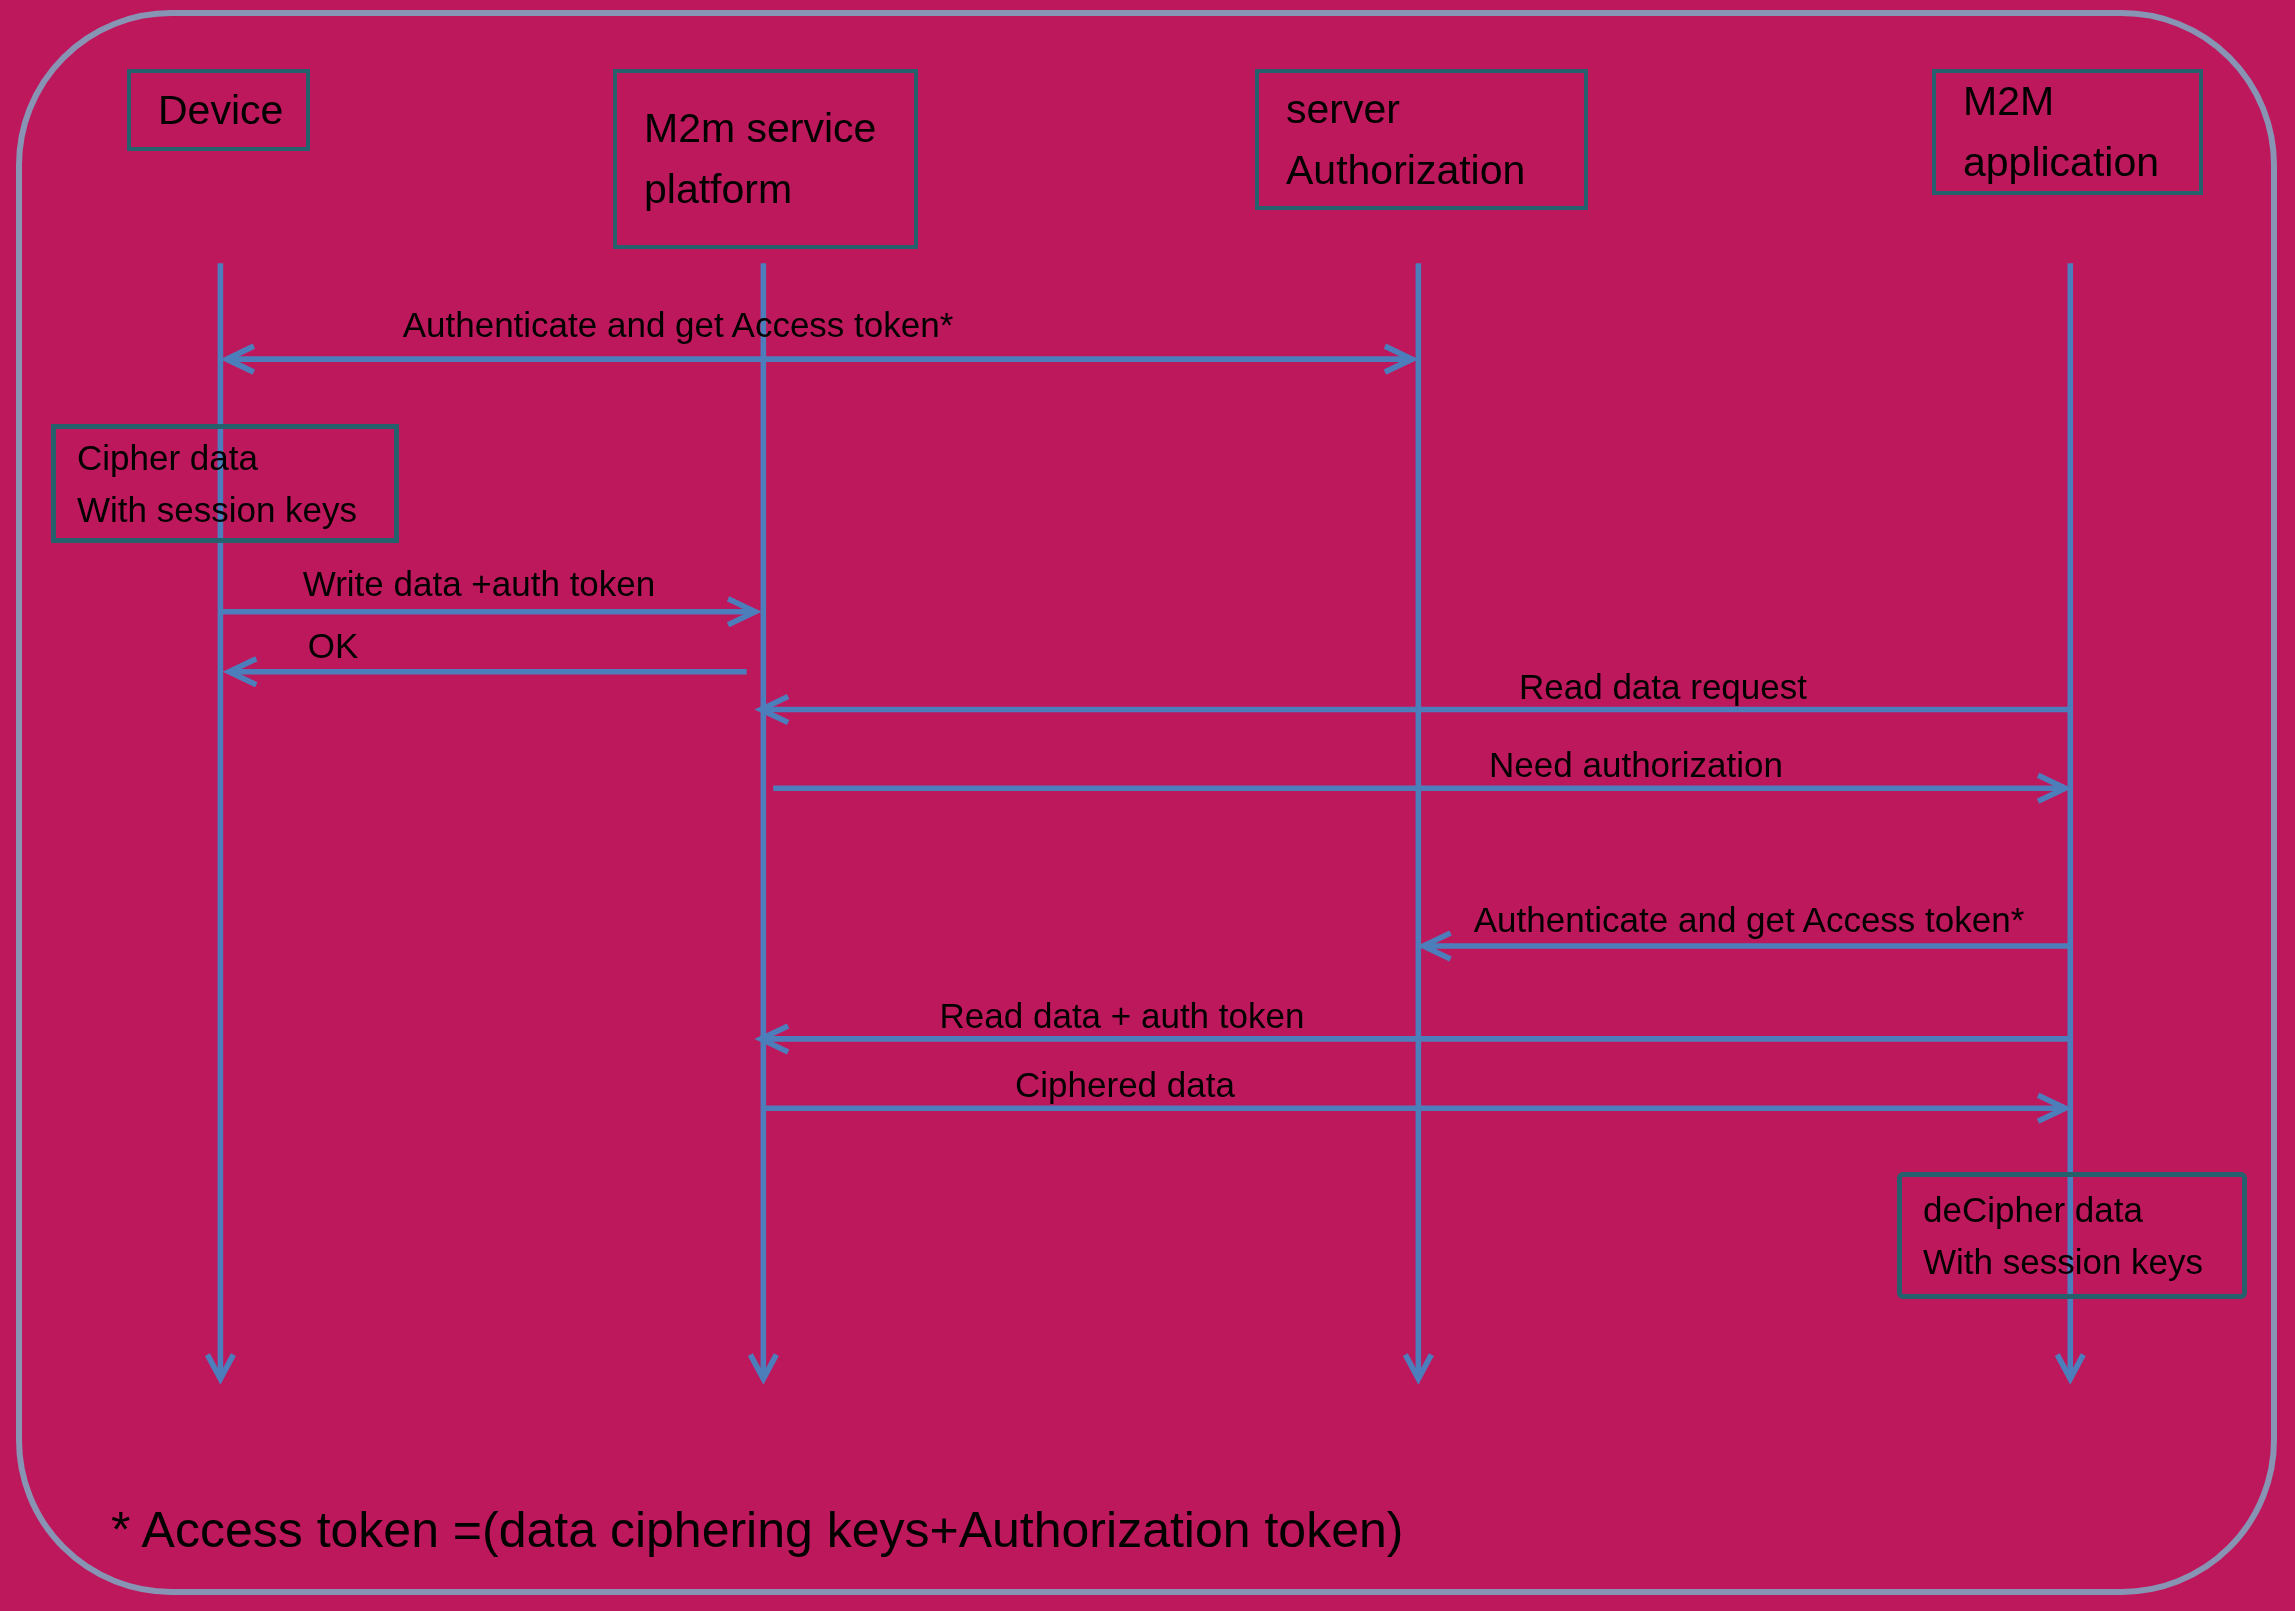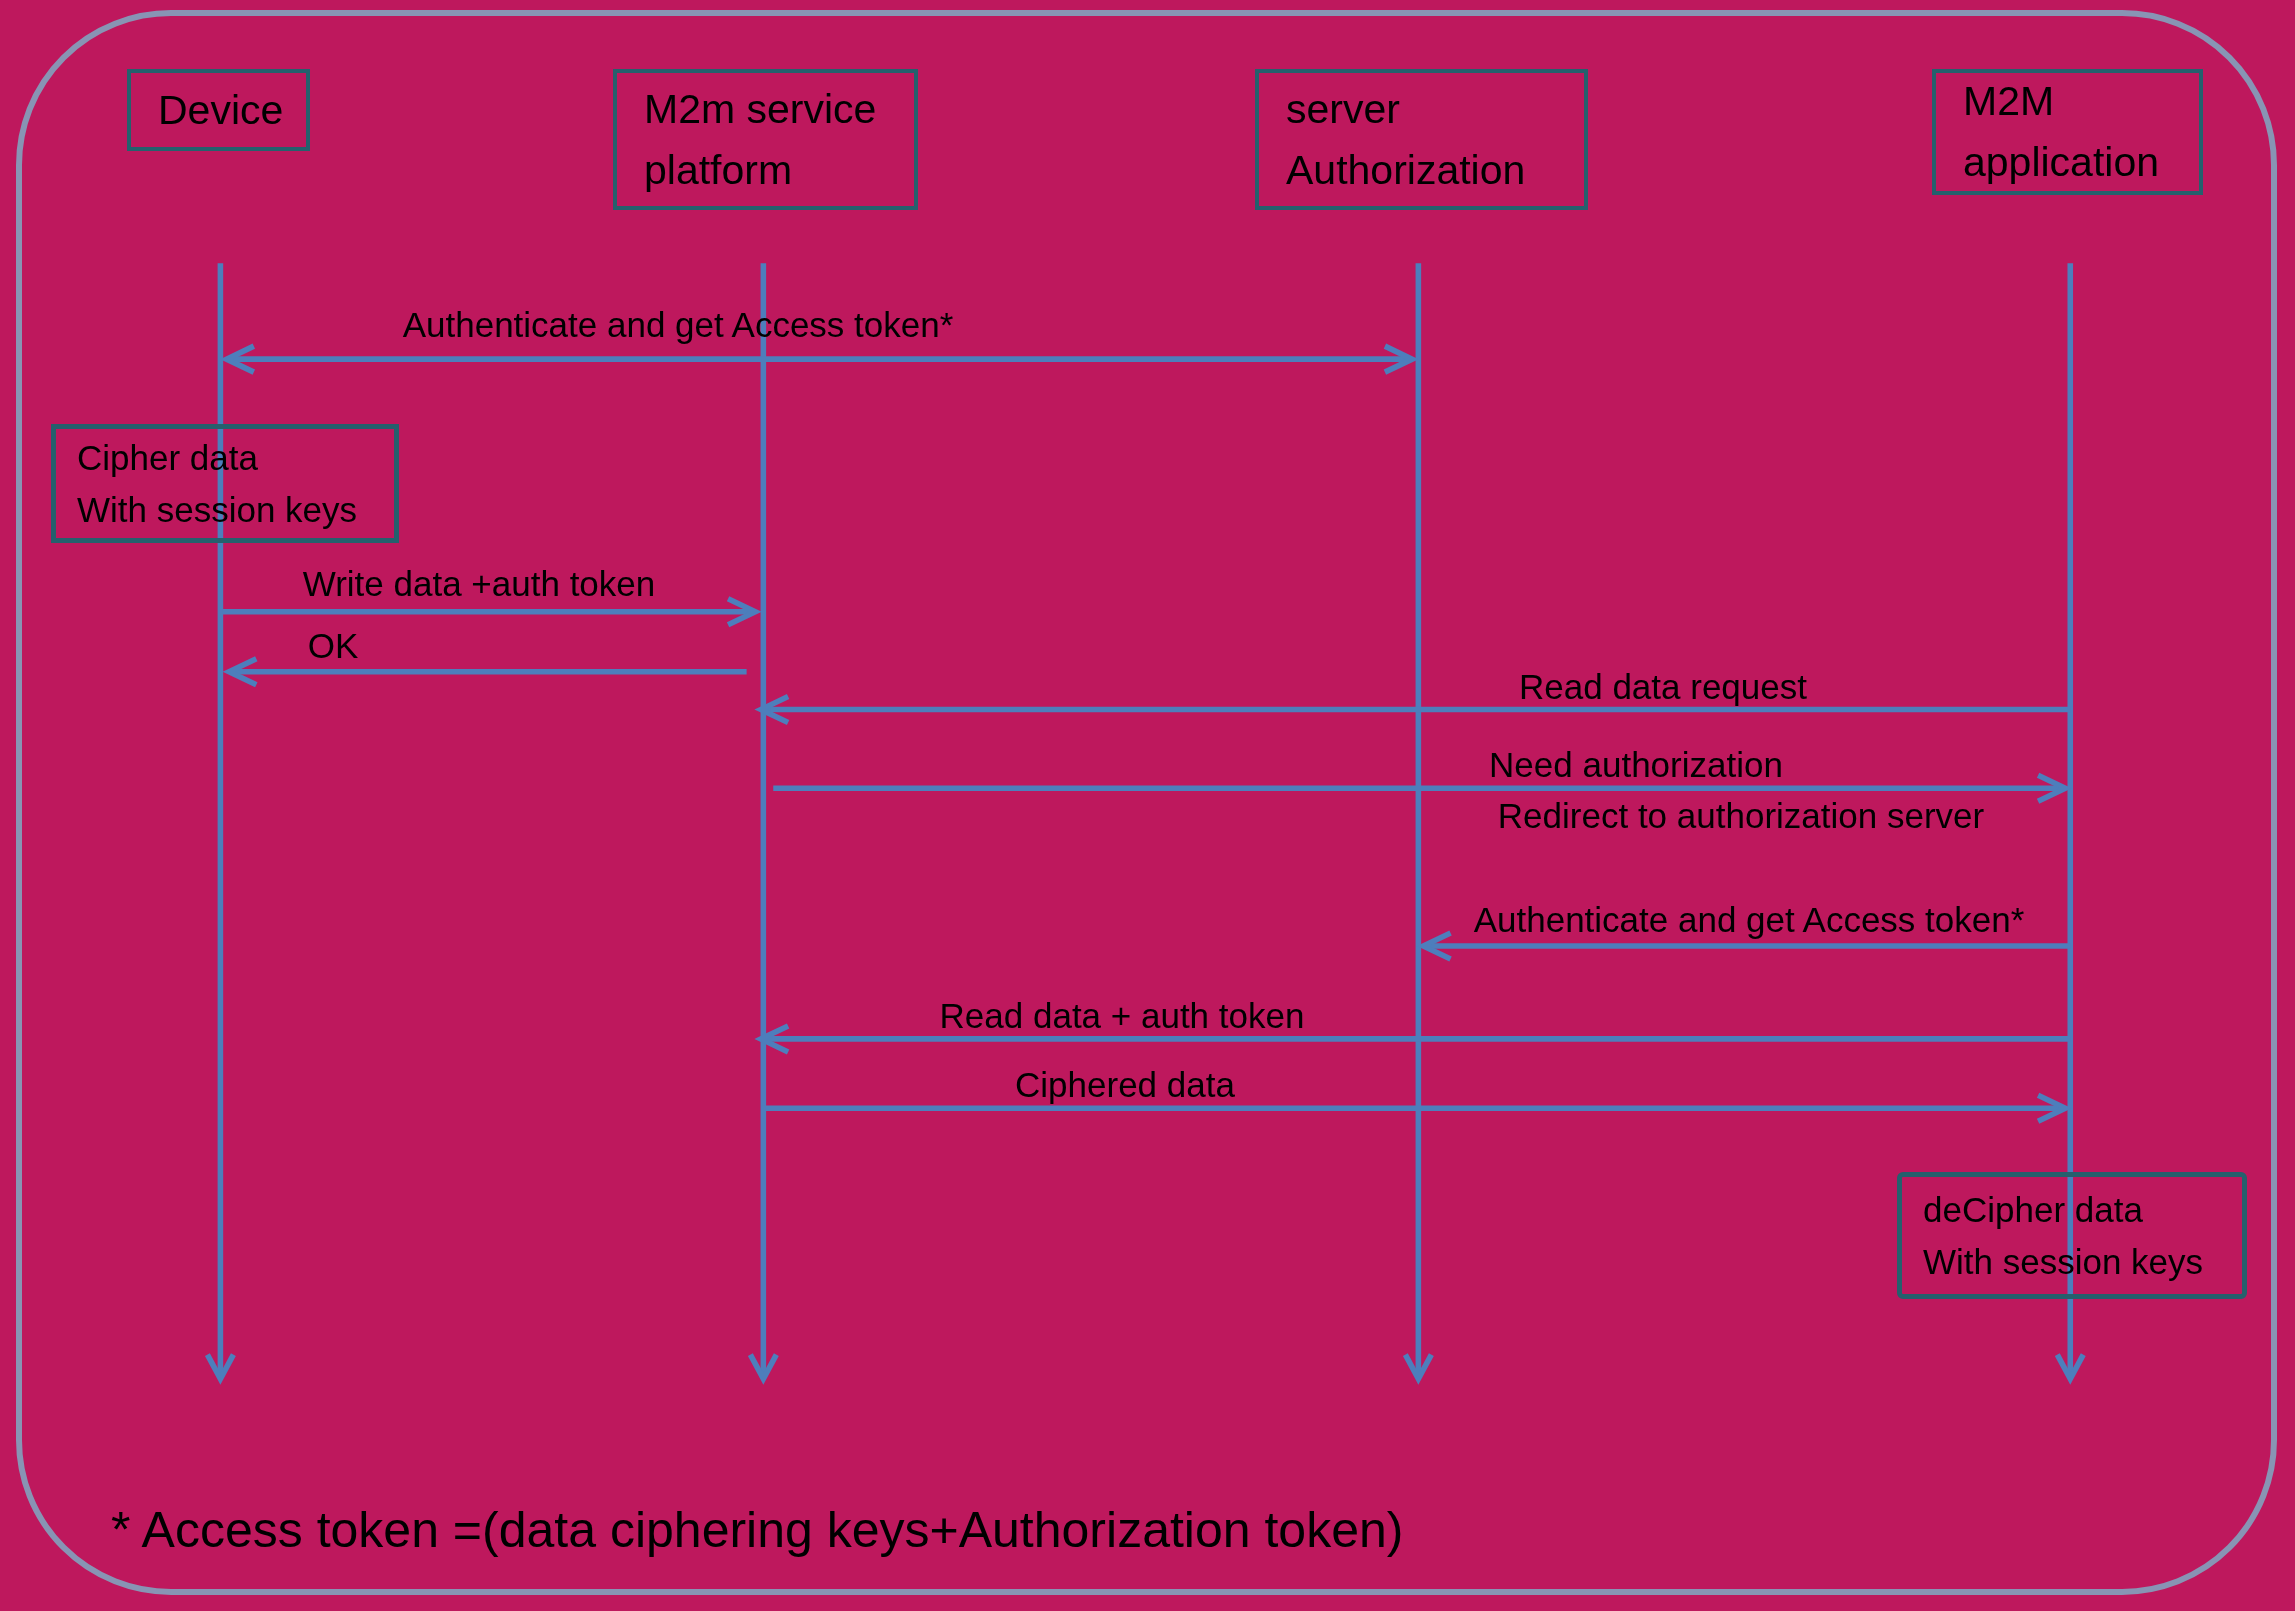--- a/index.html
+++ b/index.html
@@ -42,21 +42,21 @@
     font-size:35px;line-height:38px;
     white-space:nowrap;
     transform:translateX(-50%);
   }
   .footnote{
     position:absolute;left:111px;top:1501px;
     font-size:50px;line-height:59px;white-space:nowrap;
   }
   
   .actor-device{left:127px;top:69px;width:183px;height:82px;}
-  .actor-m2m{left:613px;top:69px;width:305px;height:141px;}
+  .actor-m2m{left:613px;top:69px;width:305px;height:180px;}
   .actor-auth{left:1255px;top:69px;width:333px;height:141px;}
   .actor-app{left:1932px;top:69px;width:271px;height:126px;}
   
   .note-cipher{left:51px;top:424px;width:348px;height:119px;}
   .note-decipher{left:1897px;top:1172px;width:350px;height:127px;border-radius:6px;}
   
   .msg-auth1{left:678px;top:306px;}
   .msg-write{left:479px;top:565px;}
   .msg-ok{left:333px;top:627px;}
   .msg-readreq{left:1663px;top:668px;}
@@ -157,21 +157,20 @@
   <div class="note note-decipher">
     <div>deCipher data</div>
     <div>With session keys</div>
   </div>
 
   <div class="msg msg-auth1">Authenticate and get Access token*</div>
   <div class="msg msg-write">Write data +auth token</div>
   <div class="msg msg-ok">OK</div>
   <div class="msg msg-readreq">Read data request</div>
   <div class="msg msg-needauth">Need authorization</div>
-  <div class="msg msg-redirect">Redirect to authorization server</div>
   <div class="msg msg-auth2">Authenticate and get Access token*</div>
   <div class="msg msg-readdata">Read data + auth token</div>
   <div class="msg msg-ciphered">Ciphered data</div>
 
   <div class="footnote">* Access token =(data ciphering keys+Authorization token)</div>
 
 </div>
 
 
 </body></html>

